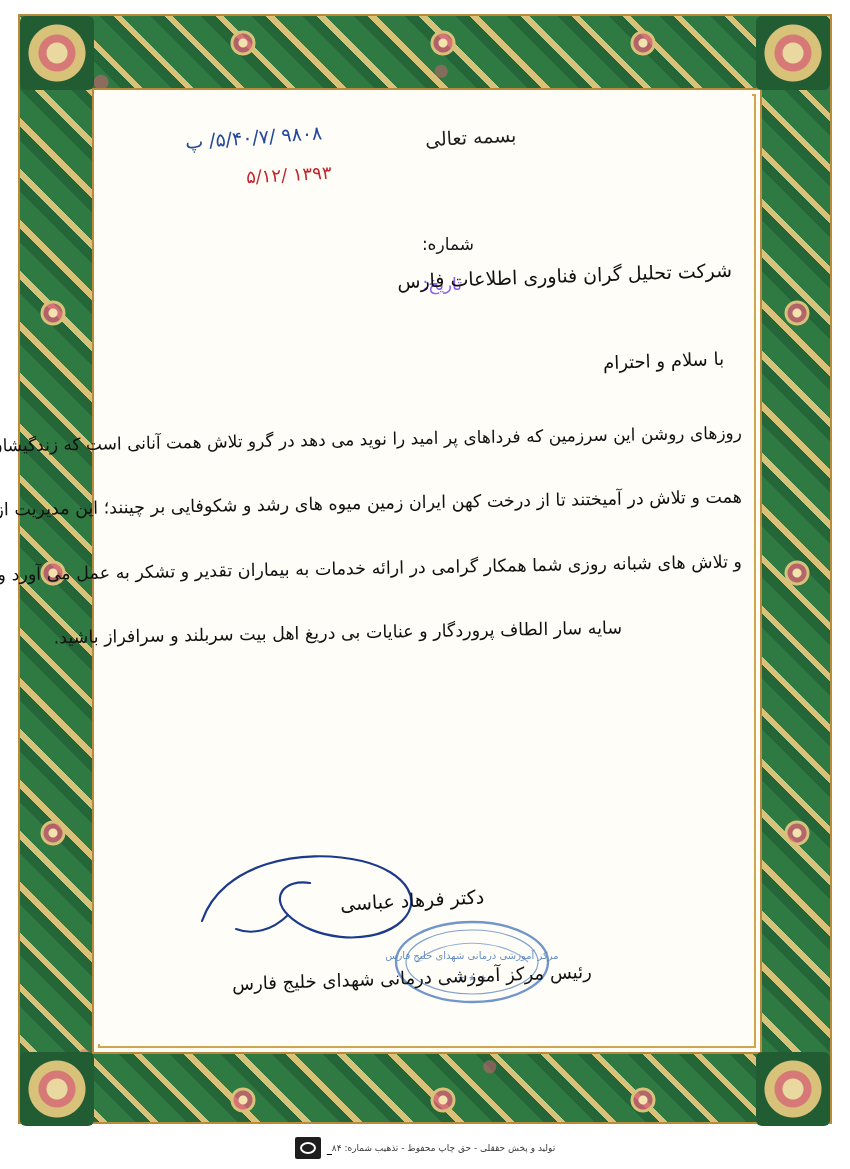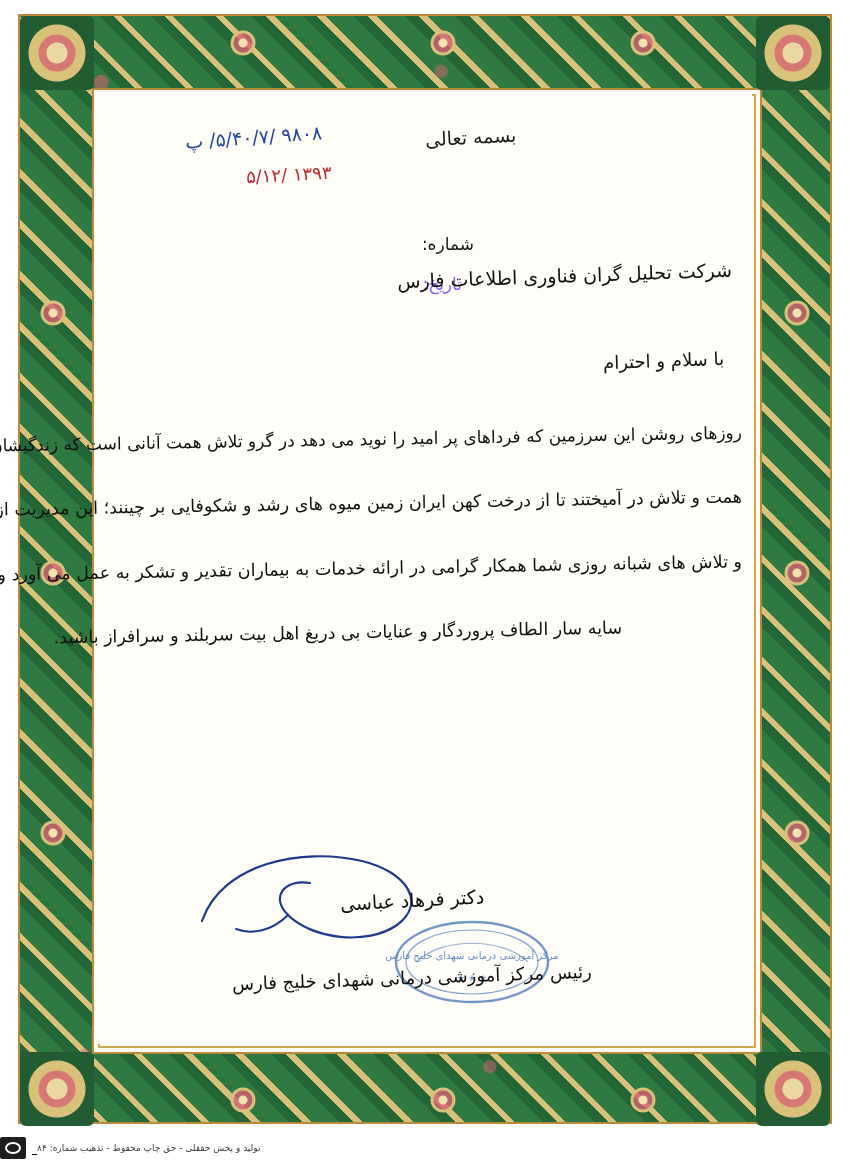--- a/index.html
+++ b/index.html
@@ -219,21 +219,21 @@
     height: 110px;
     opacity: 0.85;
   }
 
   
   .footer {
     position: absolute;
     left: 0;
     right: 0;
     bottom: 10px;
-    text-align: left;
+    text-align: center;
     direction: rtl;
     text-decoration: underline;
   }
   .footer-inner {
     display: inline-block;
     font-size: 9px;
     color: #3a3a3a;
     letter-spacing: .3px;
     vertical-align: middle;
   }

